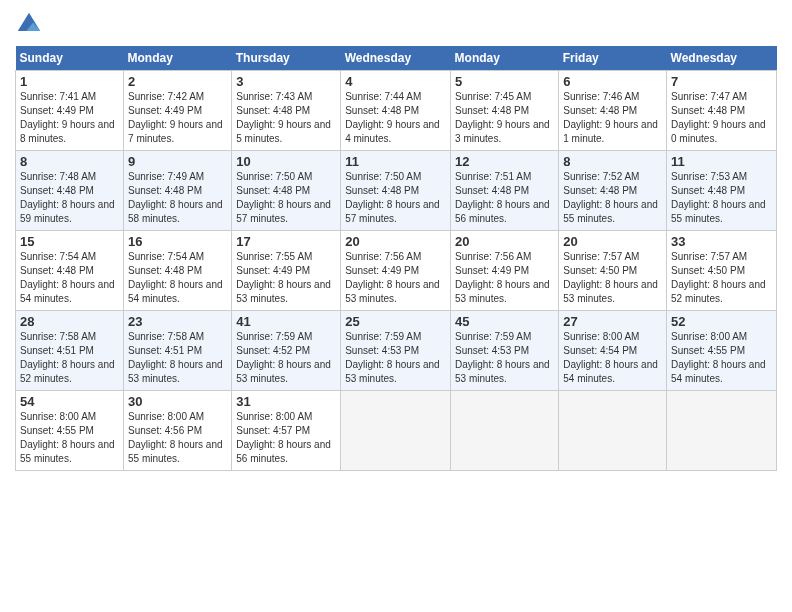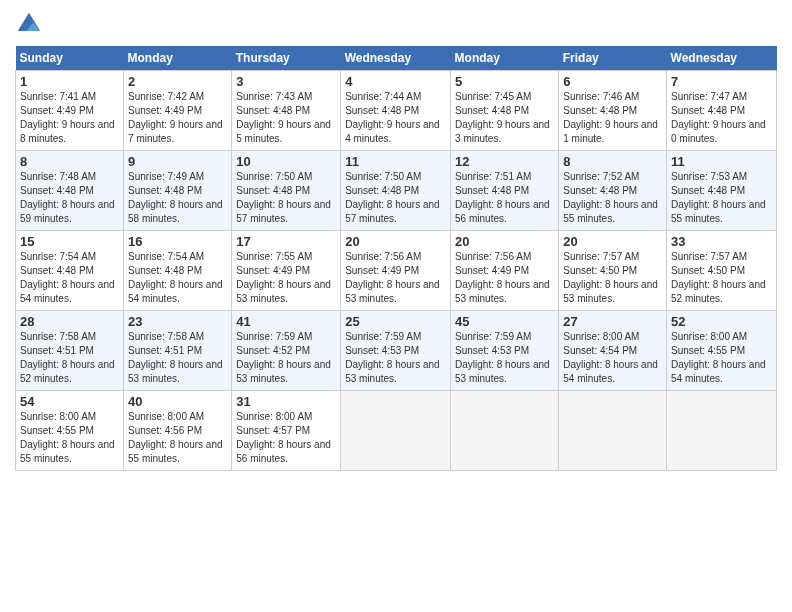--- a/index.html
+++ b/index.html
@@ -243,21 +243,21 @@
             <span class="day-num">52</span>
             <div class="day-info">Sunrise: 8:00 AM<br>Sunset: 4:55 PM<br>Daylight: 8 hours and 54 minutes.</div>
           </td>
         </tr>
         <tr>
           <td>
             <span class="day-num">54</span>
             <div class="day-info">Sunrise: 8:00 AM<br>Sunset: 4:55 PM<br>Daylight: 8 hours and 55 minutes.</div>
           </td>
           <td>
-            <span class="day-num">40</span>
+            <span class="day-num">30</span>
             <div class="day-info">Sunrise: 8:00 AM<br>Sunset: 4:56 PM<br>Daylight: 8 hours and 55 minutes.</div>
           </td>
           <td>
             <span class="day-num">31</span>
             <div class="day-info">Sunrise: 8:00 AM<br>Sunset: 4:57 PM<br>Daylight: 8 hours and 56 minutes.</div>
           </td>
           <td class="empty"></td>
           <td class="empty"></td>
           <td class="empty"></td>
           <td class="empty"></td>

